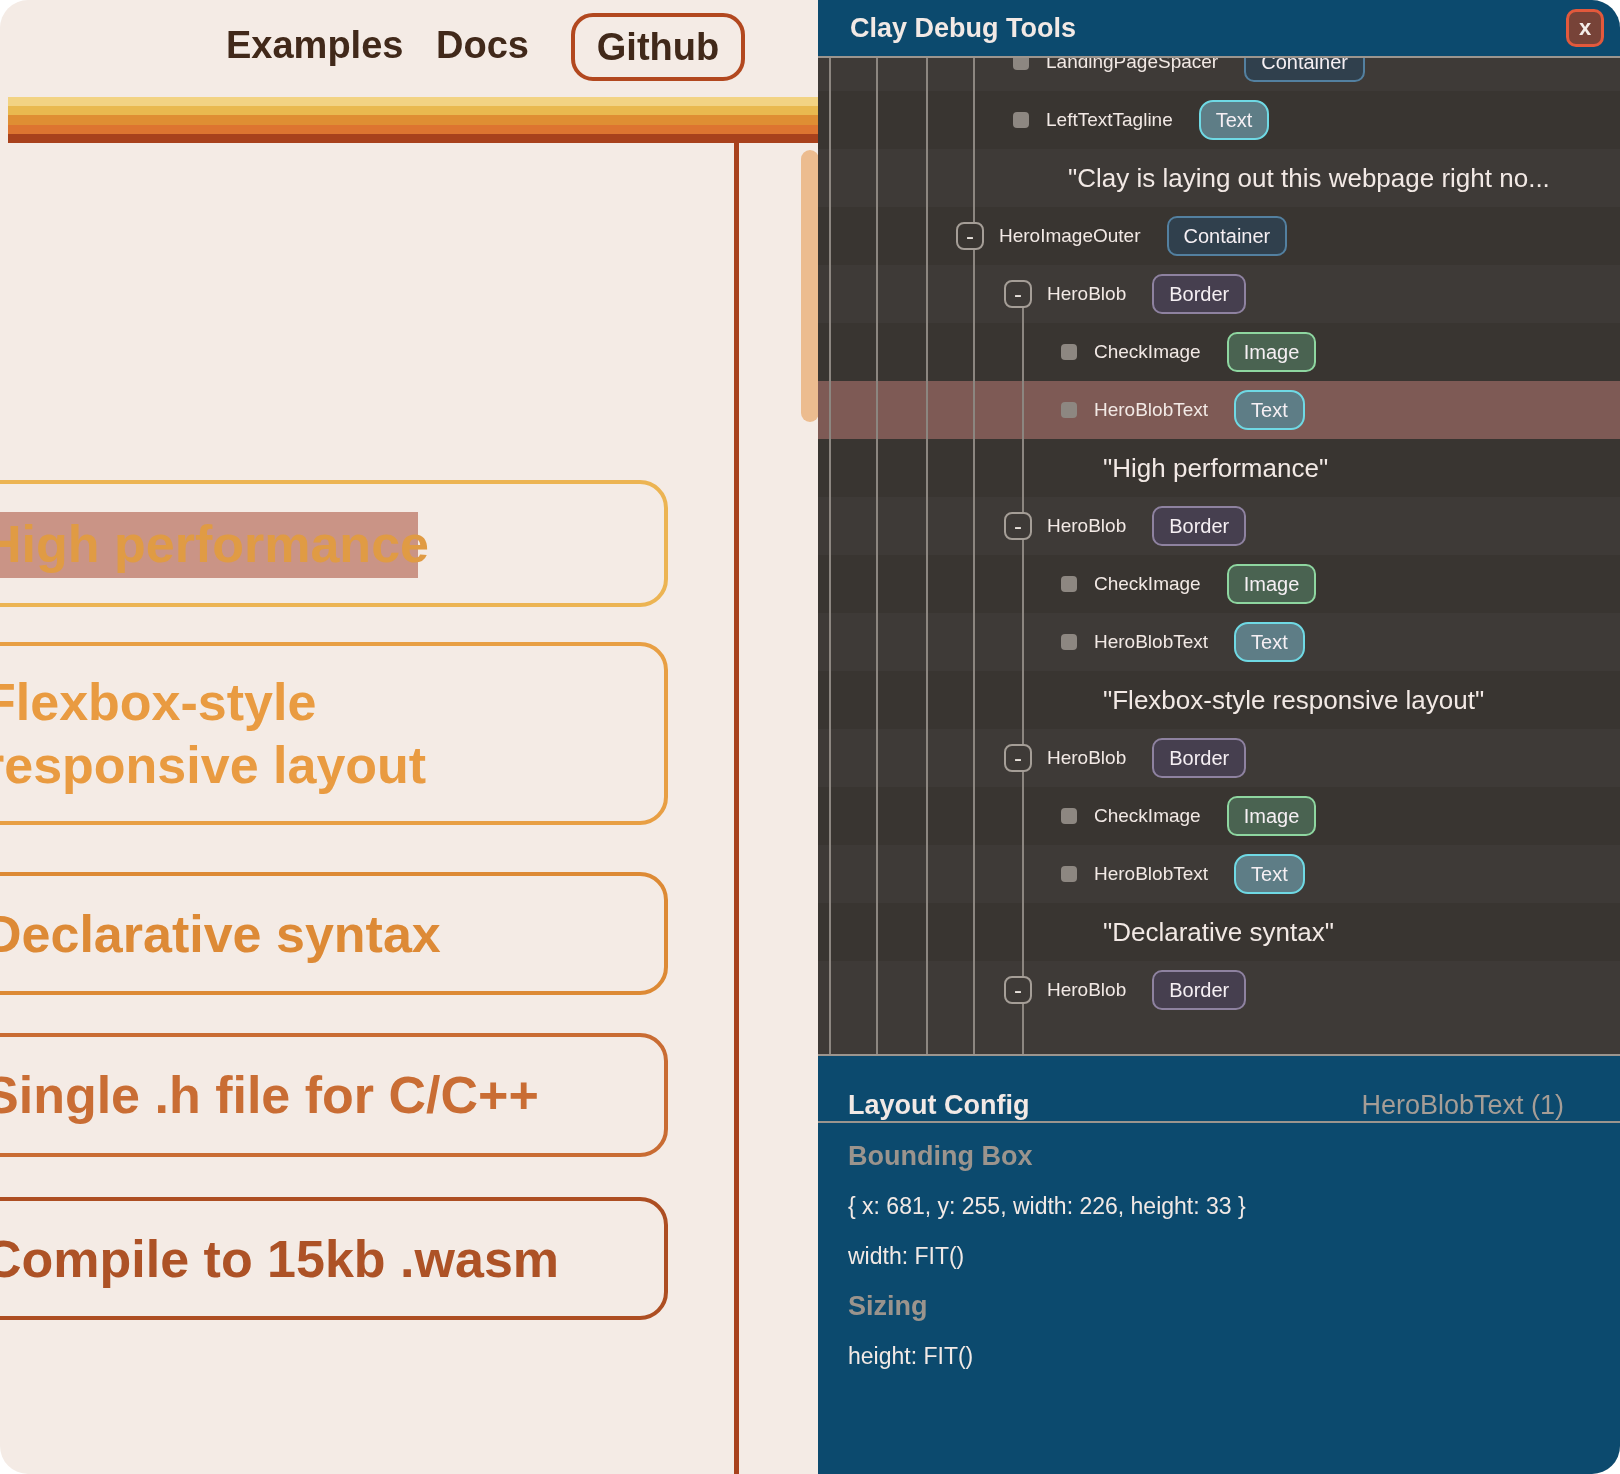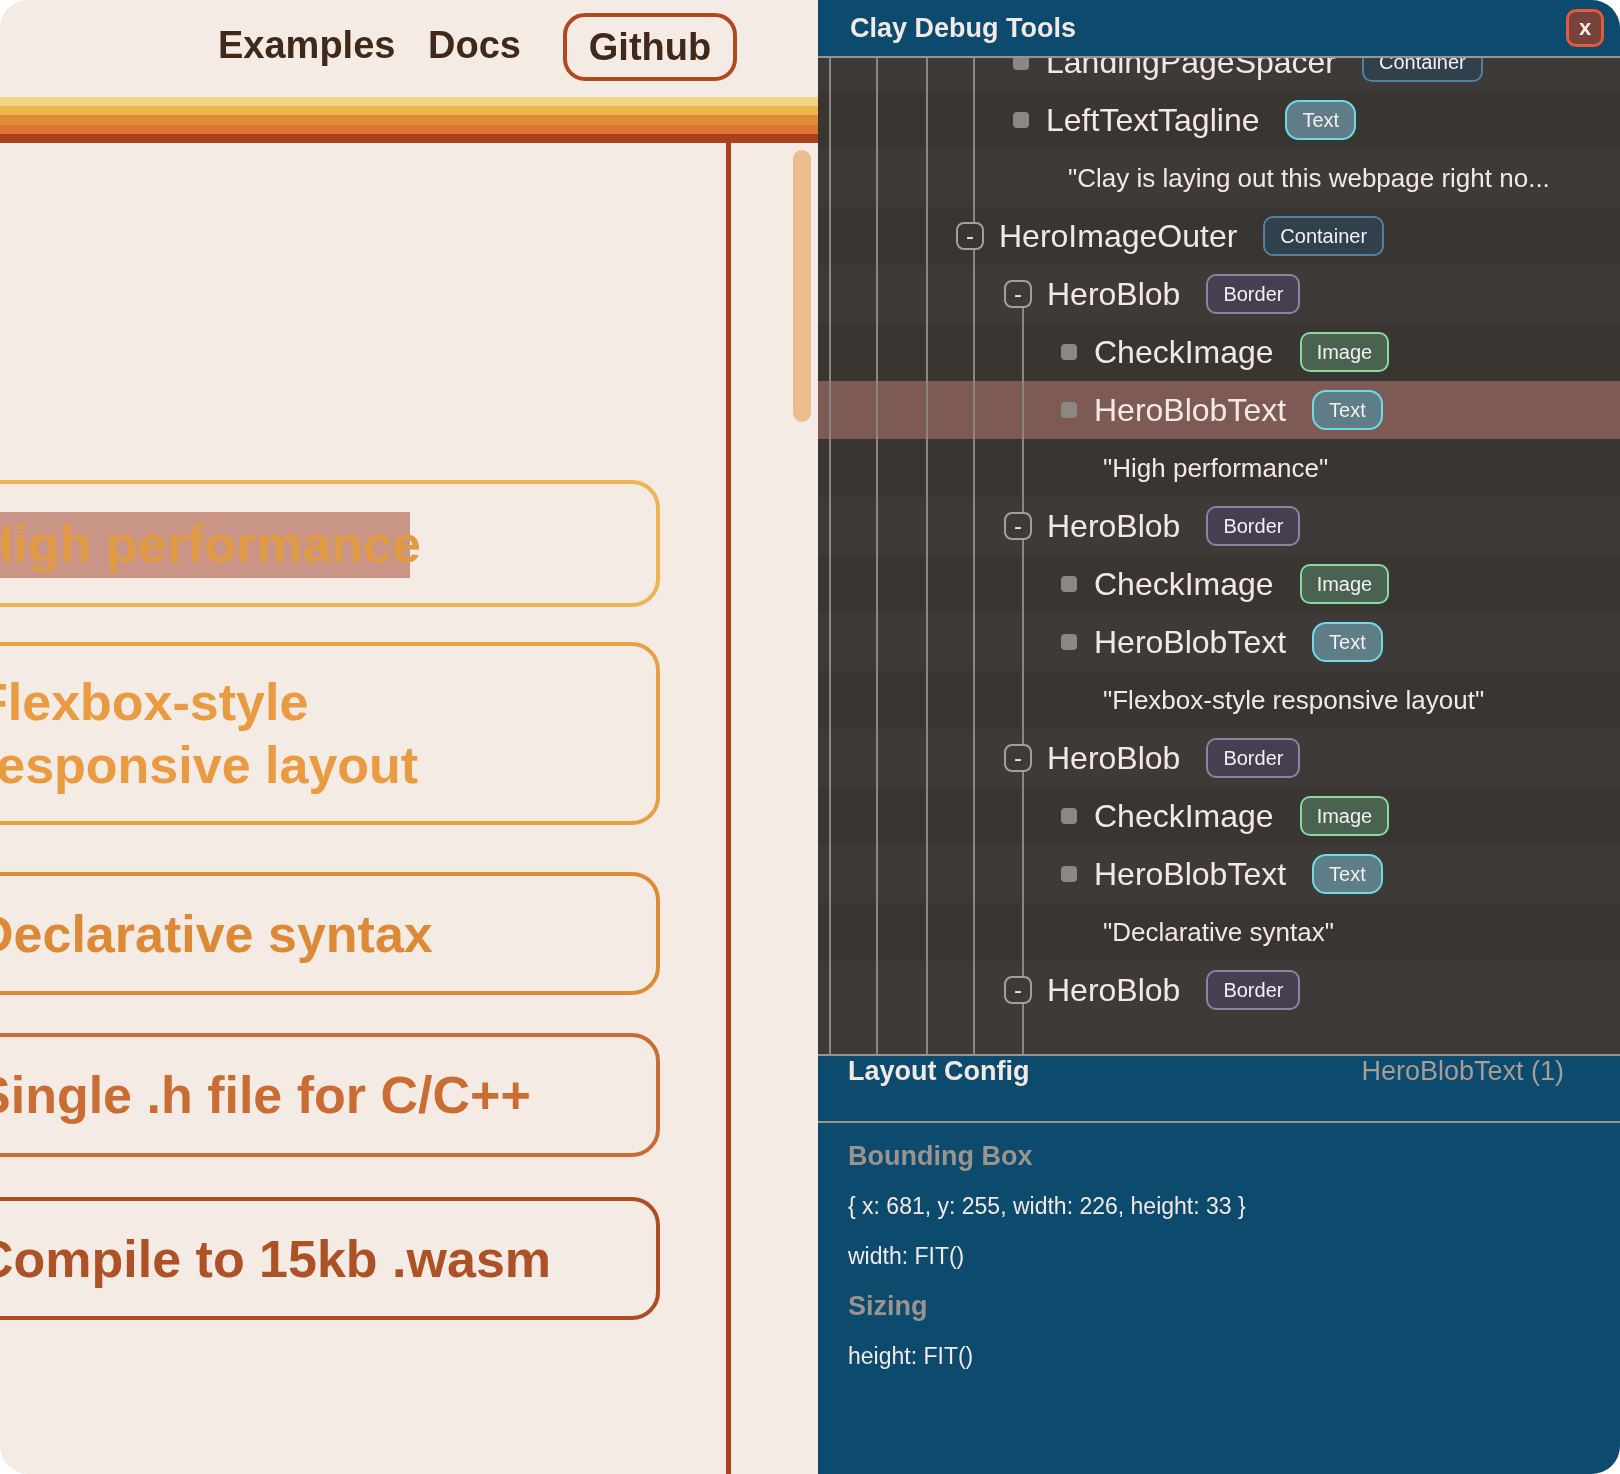--- a/index.html
+++ b/index.html
@@ -1,19 +1,19 @@
 <!DOCTYPE html>
 <html><head>
 <meta charset="utf-8">
 <style>
   html,body{margin:0;padding:0;background:#ffffff;font-family:"Liberation Sans","DejaVu Sans",sans-serif;}
   .canvas{position:relative;width:1620px;height:1474px;overflow:hidden;border-radius:28px;background:#f4ebe5;}
 
   
-  .page{position:absolute;inset:0;}
+  .page{position:absolute;inset:0;margin-left:8px;}
   .nav-link{position:absolute;top:24px;font-size:38px;font-weight:600;color:#41291a;text-decoration:none;cursor:pointer;}
   .nav-examples{left:218px;}
   .nav-docs{left:428px;}
   .gh-btn{position:absolute;left:563px;top:13px;width:174px;height:68px;box-sizing:border-box;
     border:4px solid #b2481f;border-radius:22px;background:transparent;display:flex;align-items:center;justify-content:center;
     font-size:38px;font-weight:600;color:#41291a;cursor:pointer;font-family:inherit;}
   .stripes{position:absolute;left:0;top:97px;width:100%;}
   .stripes div{width:100%;}
   .s1{height:9px;background:#f2d383;}
   .s2{height:9px;background:#e9b94f;}
@@ -51,31 +51,31 @@
   .sep-cfg{top:1121px;}
 
   .tree{position:absolute;left:0;top:58px;width:100%;height:996px;overflow:hidden;background:#3e3a37;}
   .trow{position:absolute;left:0;width:100%;height:58px;display:flex;align-items:center;box-sizing:border-box;
     background:#3e3a37;z-index:1;cursor:pointer;}
   .trow.odd{background:#393531;}
   .trow.hl{background:#7e5a55;}
   .leaf{width:16px;height:16px;border-radius:4px;background:#8d8781;flex:none;margin-right:17px;}
   .collapse{width:28px;height:28px;box-sizing:border-box;border:2px solid #a59e97;border-radius:8px;flex:none;
     margin-right:15px;display:flex;align-items:center;justify-content:center;color:#e9e3dd;font-size:24px;line-height:1;}
-  .tlabel{font-size:32px;font-weight:500;color:#f2e9e5;white-space:nowrap;}
+  .tlabel{font-size:19px;font-weight:500;color:#f2e9e5;white-space:nowrap;}
   .tpreview{font-size:26px;font-weight:500;color:#f2e9e5;white-space:nowrap;}
   .tag{height:40px;box-sizing:border-box;padding:0 15px;border:2px solid;border-radius:10px;margin-left:26px;
     display:flex;align-items:center;font-size:20px;font-weight:400;color:#f5eff3;white-space:nowrap;}
   .tag-container{background:#30404d;border-color:#5380a0;}
   .tag-text{background:#5e7d86;border-color:#6fd9e4;border-radius:14px;}
   .tag-image{background:#4a6351;border-color:#8ed6a0;}
   .tag-border{background:#463f4f;border-color:#8e82a0;}
   .guide{position:absolute;width:2px;background:#8c8680;z-index:2;}
 
-  .cfg-header{position:absolute;left:0;top:1056px;width:100%;height:65px;display:flex;align-items:flex-start;
+  .cfg-header{position:absolute;left:0;top:1056px;width:100%;height:65px;display:flex;align-items:flex-end;
     padding:0 56px 0 30px;box-sizing:border-box;}
   .cfg-title{flex:1;font-size:27px;font-weight:600;color:#f2e9e5;}
   .cfg-selected{font-size:27px;font-weight:500;color:#a59d96;}
   .cfg-body{position:absolute;left:0;top:1123px;width:100%;padding:8px 0 0 30px;box-sizing:border-box;}
   .cfg-line{height:50px;display:flex;align-items:center;}
   .cfg-label{font-size:27px;font-weight:600;color:#9b948d;}
   .cfg-value{font-size:23px;font-weight:400;color:#f2e9e5;}
 </style>
 </head>
 <body>

